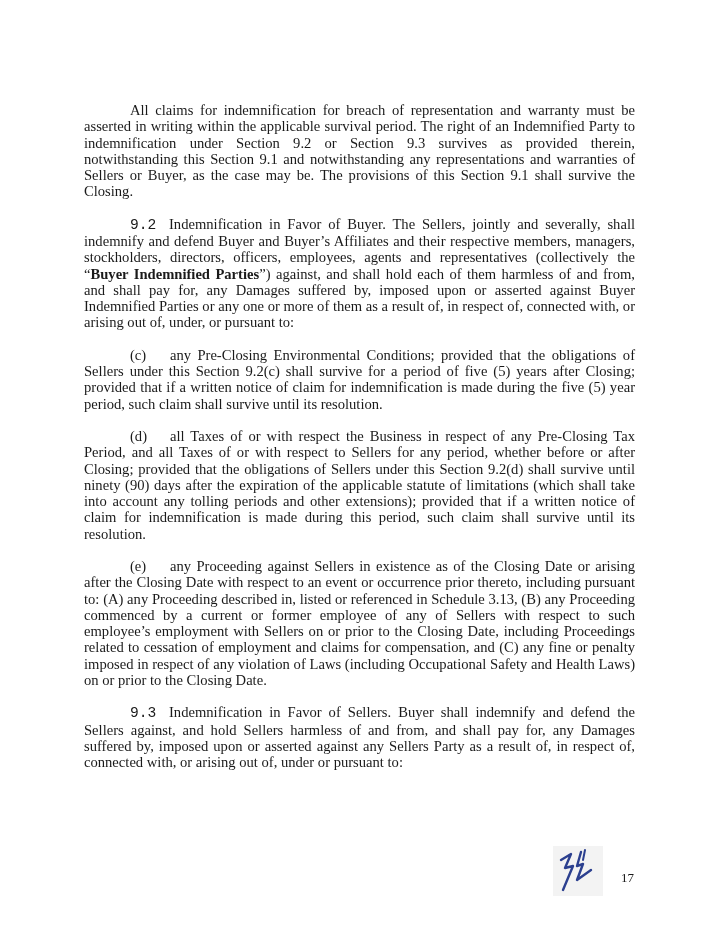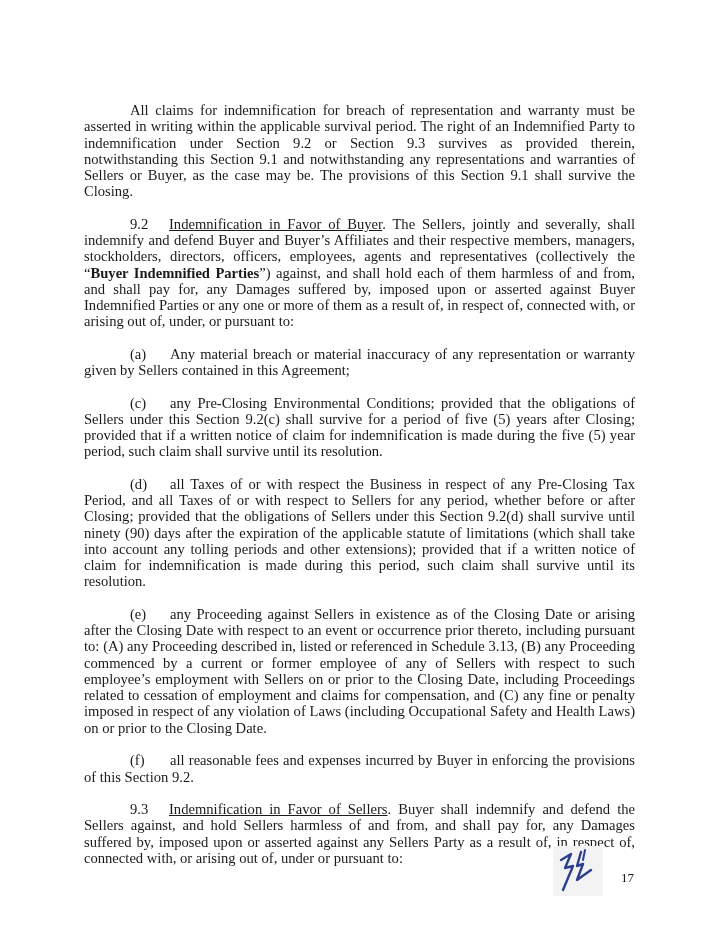--- a/index.html
+++ b/index.html
@@ -25,28 +25,28 @@
     }
     .para {
       margin: 0 0 16.3px 0;
       text-align: justify;
       text-indent: 46px;
     }
     .num {
       display: inline-block;
       width: 39px;
       text-indent: 0;
+      font-family: Liberation Mono, monospace;
     }
     .item-label {
       display: inline-block;
       width: 40px;
       text-indent: 0;
     }
     .heading {
-      text-decoration: underline;
     }
     .bold {
       font-weight: bold;
     }
     .footer {
       position: absolute;
       left: 0;
       top: 0;
       width: 720px;
       height: 930px;
@@ -75,30 +75,28 @@
   </style>
 </head>
 <body>
 
 <div class="page">
 
   <p class="para"><span>All claims for indemnification for breach of representation and warranty must be asserted in writing within the applicable survival period. The right of an Indemnified Party to indemnification under Section 9.2 or Section 9.3 survives as provided therein, notwithstanding this Section 9.1 and notwithstanding any representations and warranties of Sellers or Buyer, as the case may be. The provisions of this Section 9.1 shall survive the Closing.</span></p>
 
   <p class="para"><span class="num">9.2</span><span class="heading">Indemnification in Favor of Buyer</span><span>. The Sellers, jointly and severally, shall indemnify and defend Buyer and Buyer’s Affiliates and their respective members, managers, stockholders, directors, officers, employees, agents and representatives (collectively the “</span><span class="bold">Buyer Indemnified Parties</span><span>”) against, and shall hold each of them harmless of and from, and shall pay for, any Damages suffered by, imposed upon or asserted against Buyer Indemnified Parties or any one or more of them as a result of, in respect of, connected with, or arising out of, under, or pursuant to:</span></p>
 
-  <p class="para"><span class="item-label">(a)</span><span>Any material breach or material inaccuracy of any representation or warranty given by Sellers contained in this Agreement;</span></p>
 
 
   <p class="para"><span class="item-label">(c)</span><span>any Pre-Closing Environmental Conditions; provided that the obligations of Sellers under this Section 9.2(c) shall survive for a period of five (5) years after Closing; provided that if a written notice of claim for indemnification is made during the five (5) year period, such claim shall survive until its resolution.</span></p>
 
   <p class="para"><span class="item-label">(d)</span><span>all Taxes of or with respect the Business in respect of any Pre-Closing Tax Period, and all Taxes of or with respect to Sellers for any period, whether before or after Closing; provided that the obligations of Sellers under this Section 9.2(d) shall survive until ninety (90) days after the expiration of the applicable statute of limitations (which shall take into account any tolling periods and other extensions); provided that if a written notice of claim for indemnification is made during this period, such claim shall survive until its resolution.</span></p>
 
   <p class="para"><span class="item-label">(e)</span><span>any Proceeding against Sellers in existence as of the Closing Date or arising after the Closing Date with respect to an event or occurrence prior thereto, including pursuant to: (A) any Proceeding described in, listed or referenced in Schedule 3.13, (B) any Proceeding commenced by a current or former employee of any of Sellers with respect to such employee’s employment with Sellers on or prior to the Closing Date, including Proceedings related to cessation of employment and claims for compensation, and (C) any fine or penalty imposed in respect of any violation of Laws (including Occupational Safety and Health Laws) on or prior to the Closing Date.</span></p>
 
-  <p class="para"><span class="item-label">(f)</span><span>all reasonable fees and expenses incurred by Buyer in enforcing the provisions of this Section 9.2.</span></p>
 
   <p class="para"><span class="num">9.3</span><span class="heading">Indemnification in Favor of Sellers</span><span>. Buyer shall indemnify and defend the Sellers against, and hold Sellers harmless of and from, and shall pay for, any Damages suffered by, imposed upon or asserted against any Sellers Party as a result of, in respect of, connected with, or arising out of, under or pursuant to:</span></p>
 
 </div>
 
 <div class="footer">
   <div class="signature">
     <svg viewBox="0 0 50 50" xmlns="http://www.w3.org/2000/svg">
       <path d="M8 14 L18 8 L12 22 L20 20 L10 44" fill="none" stroke="#2b3f8f" stroke-width="2.4" stroke-linecap="round" stroke-linejoin="round"></path>
       <path d="M28 6 L24 20 L30 18 L24 34 L38 24" fill="none" stroke="#2b3f8f" stroke-width="2.4" stroke-linecap="round" stroke-linejoin="round"></path>

